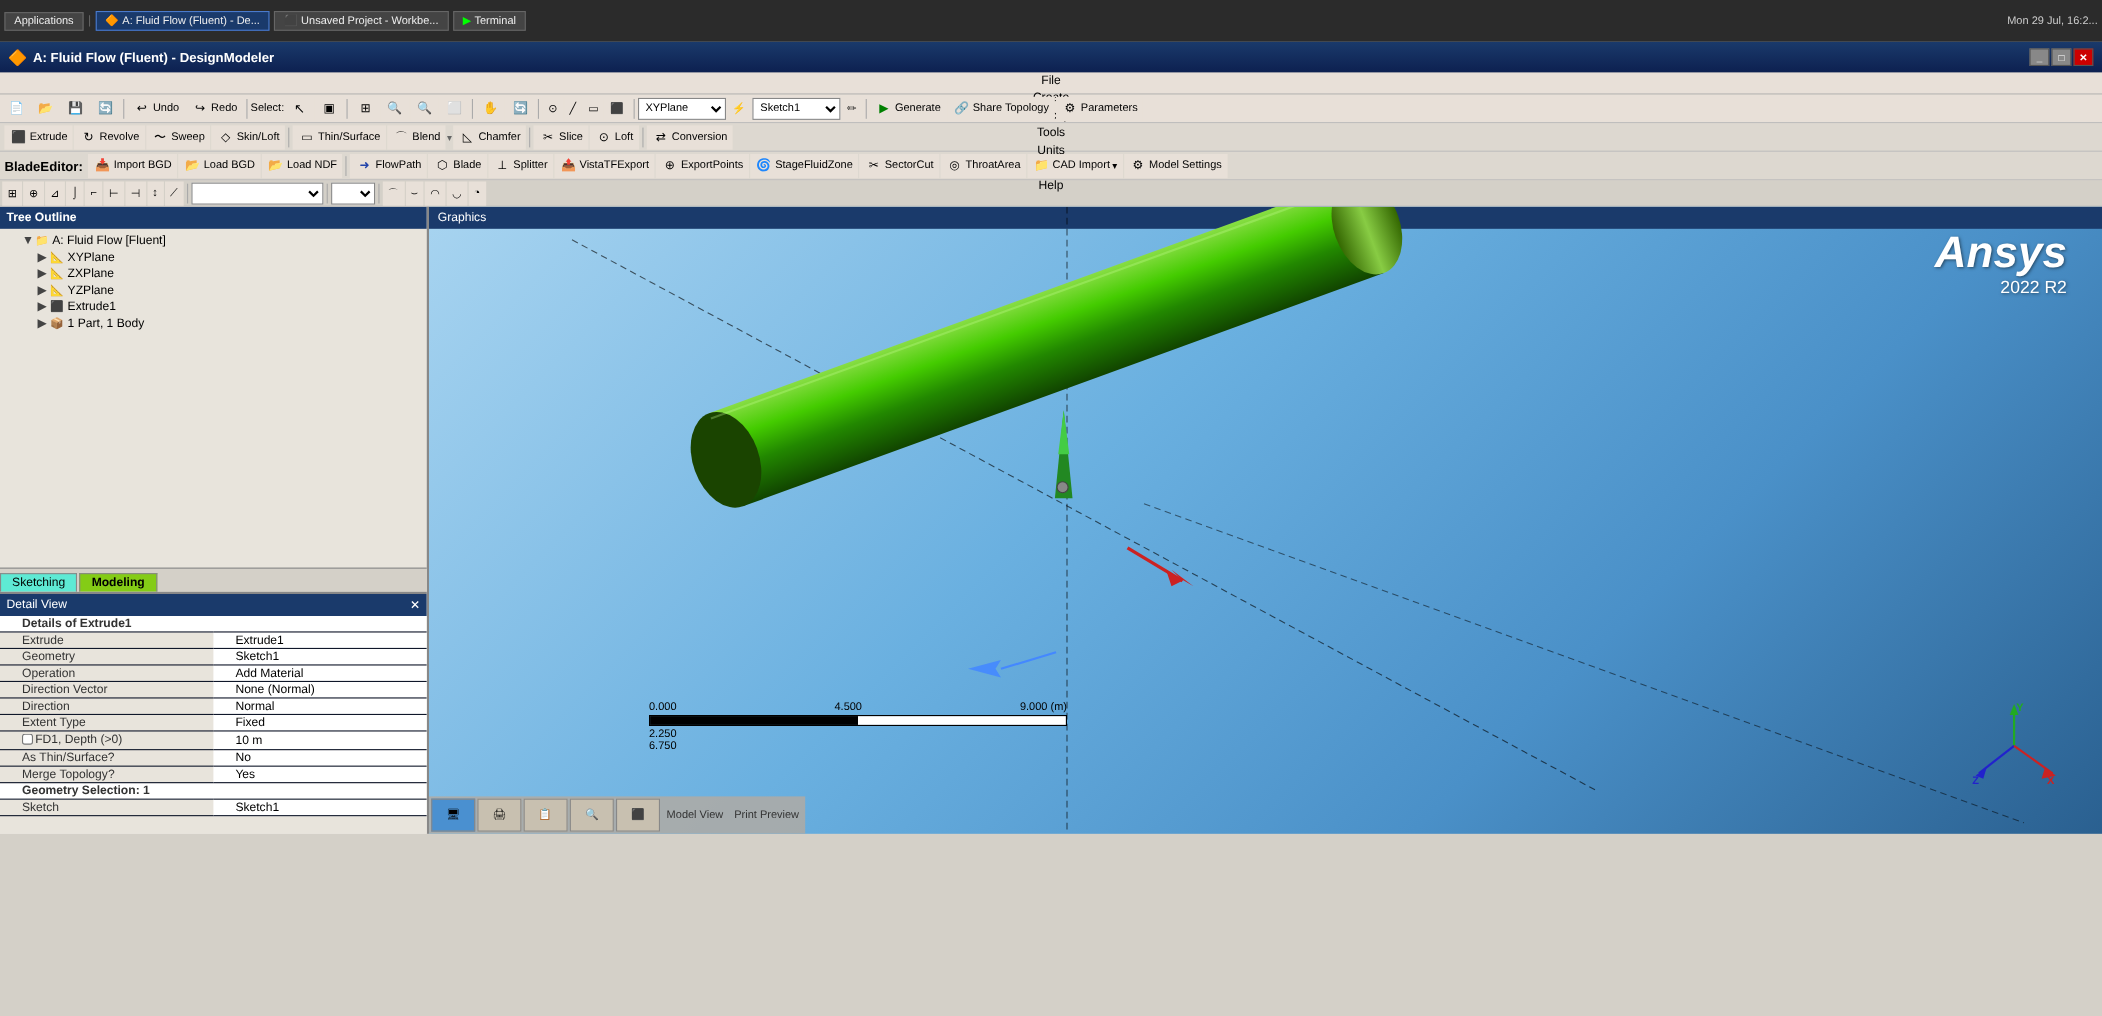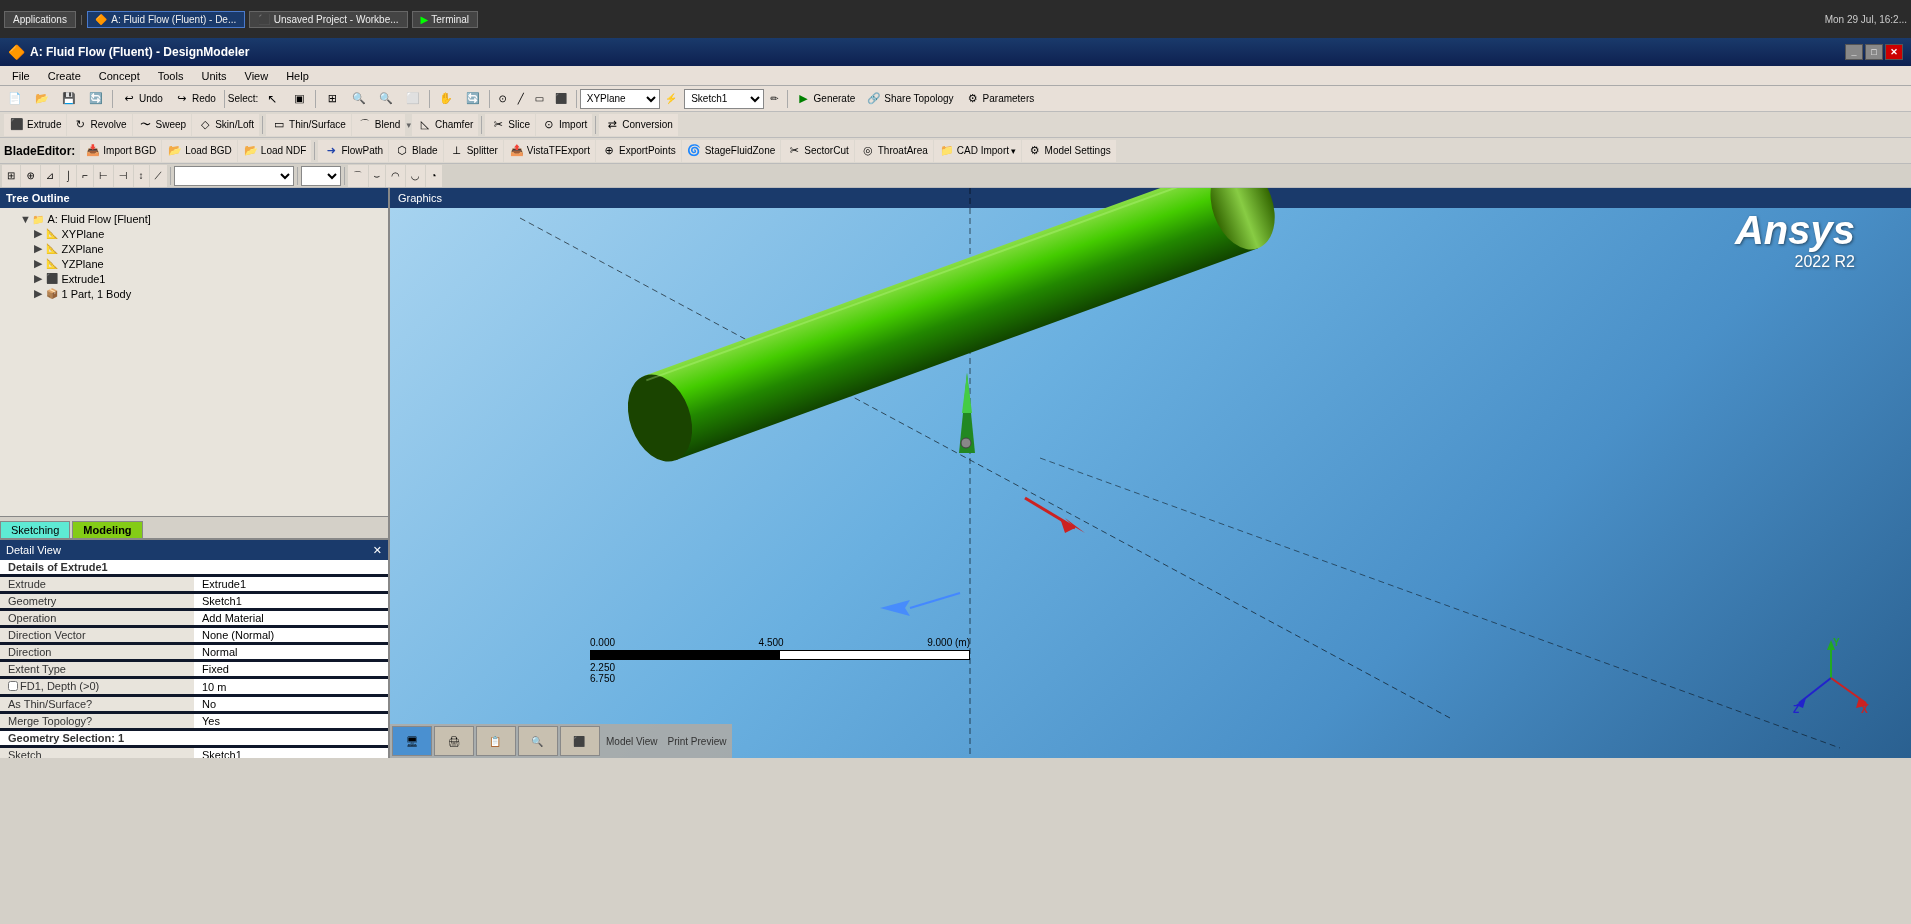--- a/index.html
+++ b/index.html
@@ -38,20 +38,21 @@
 
     
     #menu-bar {
       background: #e8e0d8;
       height: 20px;
       display: flex;
       align-items: center;
       padding: 0 4px;
       gap: 2px;
       border-bottom: 1px solid #aaa;
+      flex-direction: column;
     }
     .menu-item { padding: 1px 8px; cursor: pointer; font-size: 11px; color: #000; }
 
     
     .toolbar-row {
       background: #e8e0d8;
       height: 26px;
       display: flex;
       align-items: center;
       padding: 1px 2px;
@@ -157,21 +158,21 @@
       color: white;
       padding: 2px 6px;
       font-size: 11px;
       height: 20px;
       display: flex;
       align-items: center;
       justify-content: space-between;
     }
     #detail-table { width: 100%; border-collapse: collapse; font-size: 11px; }
     #detail-table .section-header { background: #c8c0b8; font-weight: bold; padding: 2px 4px; }
-    #detail-table td { padding: 1px 8px; border-bottom: 3px solid #0f172a; }
+    #detail-table td { padding: 1px 20px; border-bottom: 1px solid #0f172a; }
     #detail-table td:first-child { width: 50%; color: #333; }
     #detail-table td:last-child { background: white; }
 
     
     #graphics-area {
       flex: 1;
       background: linear-gradient(135deg, #a8d4f0 0%, #6ab0e0 40%, #4a90c8 70%, #2a6090 100%);
       position: relative;
       overflow: hidden;
     }
@@ -182,21 +183,21 @@
       font-size: 11px;
       height: 20px;
       display: flex;
       align-items: center;
     }
 
     
     #ansys-logo {
       position: absolute;
       top: 20px;
-      right: 56px;
+      right: 32px;
       color: white;
       font-size: 36px;
       font-weight: bold;
       font-family: Arial, sans-serif;
       text-shadow: 1px 1px 3px rgba(0,0,0,0.5);
       text-align: right;
     }
     #ansys-logo .version { font-size: 16px; font-weight: normal; display: block; }
 
     
@@ -424,21 +425,21 @@
     <span class="tb-icon">◺</span> 
       <span>Chamfer</span>
   </button>
   <div class="tb-sep"></div>
   <button class="tb-btn">
     <span class="tb-icon">✂</span> 
       <span>Slice</span>
   </button>
   <button class="tb-btn">
     <span class="tb-icon">⊙</span> 
-      <span>Import</span>
+      <span>Loft</span>
   </button>
   <div class="tb-sep"></div>
   <button class="tb-btn">
     <span class="tb-icon">⇄</span> 
       <span>Conversion</span>
   </button>
 </div>
 
 <div class="ribbon-row">
   <span style="font-size:12px; font-weight:bold; margin-right:4px;">BladeEditor:</span>

